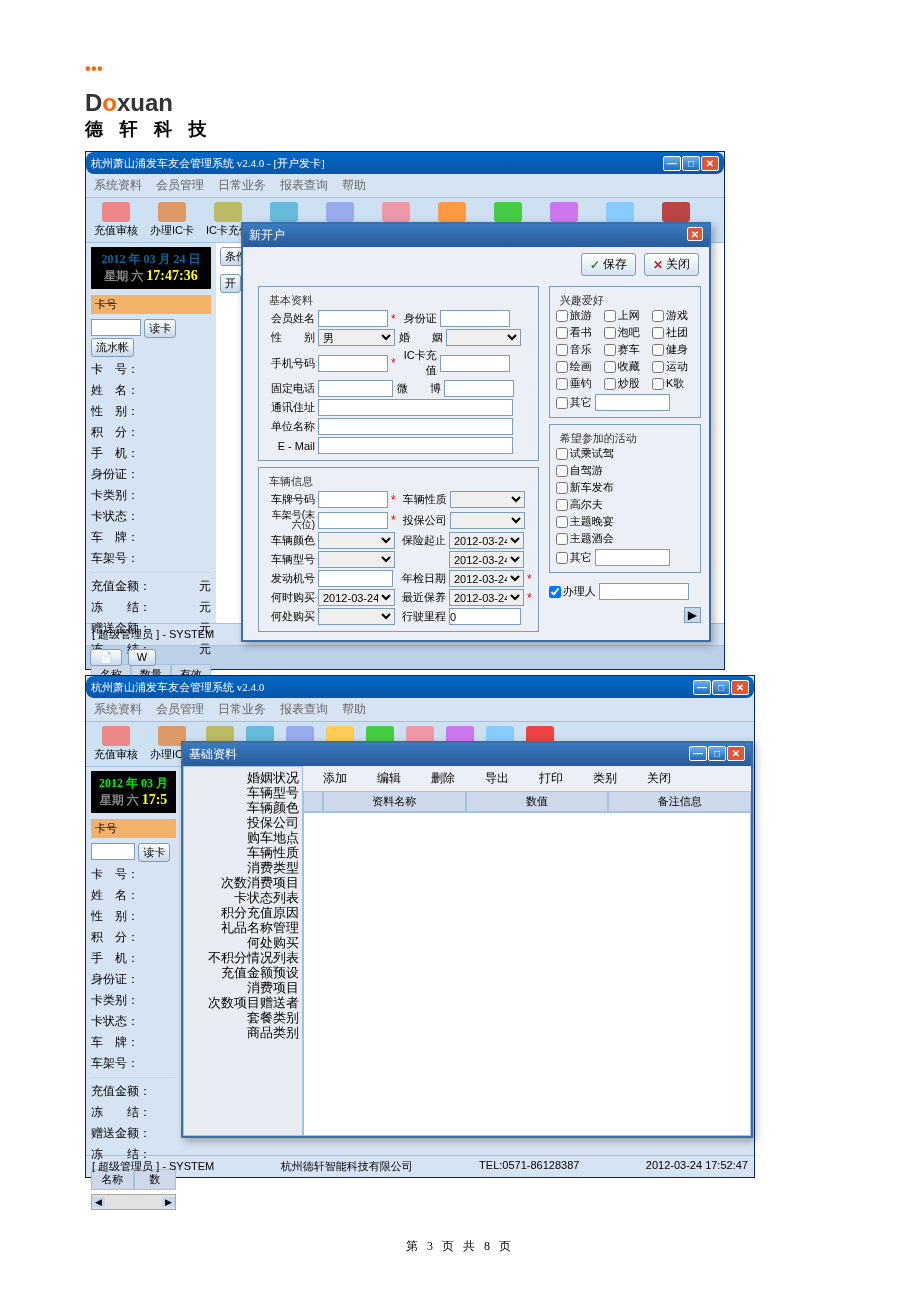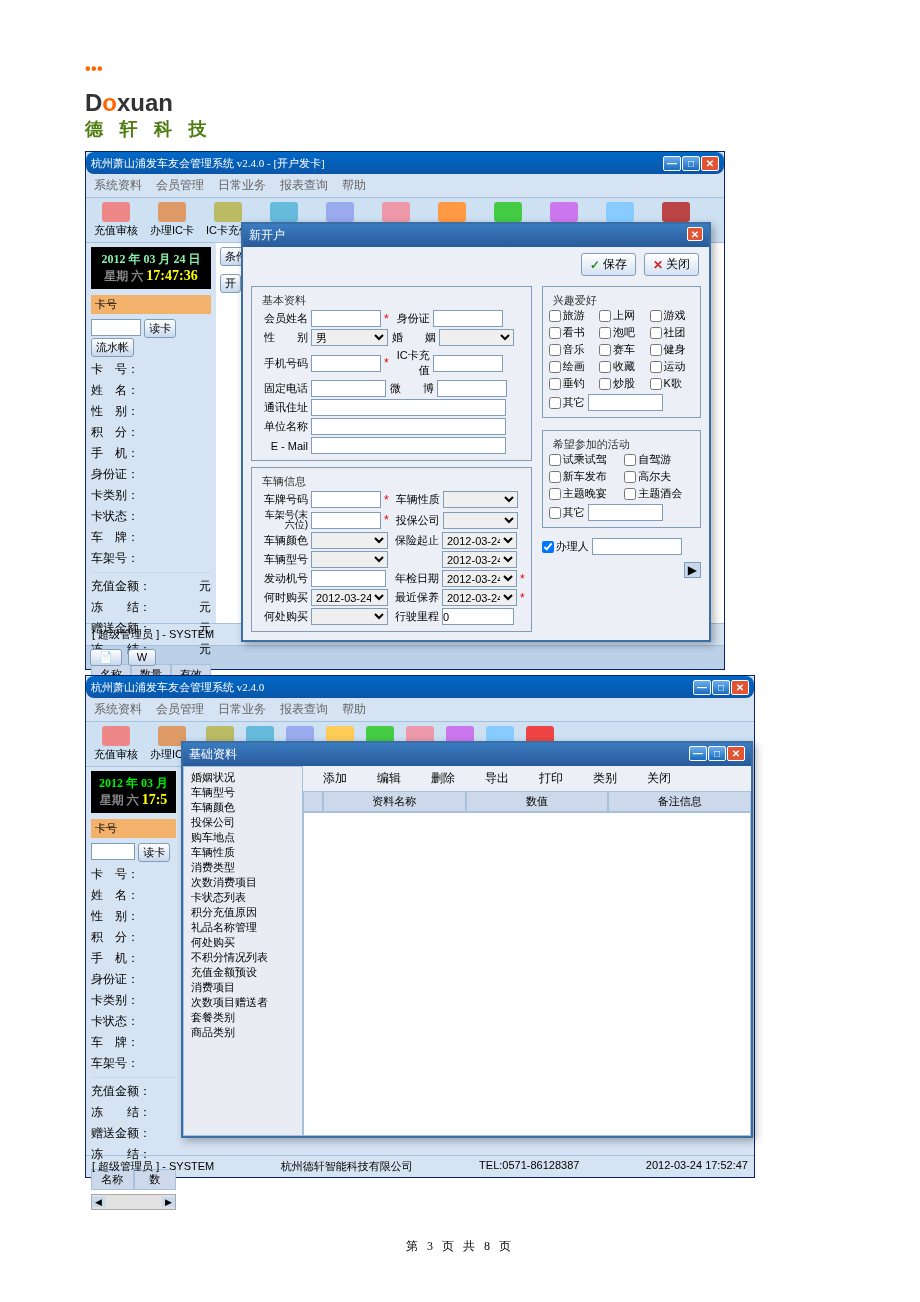--- a/index.html
+++ b/index.html
@@ -1,21 +1,21 @@
 <!DOCTYPE html>
 <html><head>
 <meta charset="utf-8">
 <style>
 *{box-sizing:border-box;margin:0;padding:0;}
 body{font-family:"SimSun","宋体",sans-serif;font-size:12px;background:#fff;width:920px;margin:0 auto;padding:60px 85px 40px;}
 .logo{margin-bottom:10px;}
 .logo-top{font:bold 24px Arial;color:#333;}
 .logo-top .dots{color:#f60;font-size:16px;vertical-align:super;letter-spacing:-2px;}
 .logo-top .ox{color:#f60;}
-.logo-bottom{font:bold 18px "SimSun";color:#4d7c0f;letter-spacing:6px;}
+.logo-bottom{font:bold 18px "SimSun";color:#000000;letter-spacing:6px;}
 .win{border:1px solid #0a246a;margin:5px 0;background:#d6e3f3;width:640px;position:relative;}
 .titlebar{background:linear-gradient(#0068c6,#0a56a9);color:#fff;font:11px Tahoma;padding:3px 5px;display:flex;justify-content:space-between;align-items:center;height:22px;border-radius:8px;}
 .titlebar .sys-btns{display:flex;gap:1px;}
 .sys-btn{width:18px;height:15px;background:linear-gradient(#6baef0,#1a6cbb);border:1px solid #fff;display:flex;align-items:center;justify-content:center;font:bold 10px Arial;color:#fff;border-radius:2px;}
 .sys-btn.close{background:#e15535;}
 .menubar{background:#d6e3f3;padding:3px 8px;display:flex;gap:14px;font-size:12px;color:#666;}
 .toolbar{background:#cde1f3;padding:2px 5px;display:flex;gap:6px;border-top:1px solid #a6c1dd;border-bottom:1px solid #a6c1dd;flex-wrap:nowrap;overflow:hidden;}
 .tool-btn{display:flex;flex-direction:column;align-items:center;gap:1px;padding:2px 3px;font-size:11px;cursor:pointer;}
 .tool-icon{width:28px;height:20px;background:#f9c;border-radius:3px;}
 .body-split{display:flex;height:380px;}
@@ -39,21 +39,21 @@
 .fieldset{border:1px solid #7f9db9;padding:6px 6px 4px;font-size:12px;}
 .fieldset .legend{display:inline-block;background:#eceff5;margin-top:-12px;padding:0 4px;font-size:11px;color:#333;}
 .form-row{display:flex;align-items:center;gap:3px;margin:2px 0;}
 .form-row label{width:50px;text-align:right;font-size:11px;}
 .form-row input,.form-row select{border:1px solid #7f9db9;height:17px;font-size:11px;}
 .req{color:#e00;}
 .chk-grid{display:grid;grid-template-columns:repeat(3,1fr);gap:2px 6px;}
 .chk{display:flex;align-items:center;gap:2px;font-size:11px;}
 .chk input{width:12px;height:12px;}
 .win2 .body-split{height:388px;}
-.tree{width:120px;background:#e9edf3;border:1px solid #a6c1dd;padding:3px;font-size:11px;line-height:15px;overflow-y:auto;}
+.tree{width:120px;background:#e9edf3;border:1px solid #a6c1dd;padding:3px;font-size:13px;line-height:15px;overflow-y:auto;text-align:right;}
 .tree div{padding-left:4px;cursor:pointer;}
 .grid-head{background:#cdd9ea;display:flex;font-size:11px;}
 .grid-head div{flex:1;padding:2px 6px;border:1px solid #a6c1dd;text-align:center;}
 .grid-body{flex:1;background:#fff;border:1px solid #a6c1dd;}
 .actions{display:flex;gap:30px;padding:4px 20px;font-size:12px;}
 .actions span{cursor:pointer;}
 .modal2{position:absolute;left:95px;top:65px;width:572px;background:#eceff5;border:2px solid #3b6ea5;box-shadow:3px 3px 8px rgba(0,0,0,0.3);}
 .footer{text-align:center;font:12px "SimSun";margin-top:60px;letter-spacing:3px;}
 .taskbar{background:#bcd0e8;padding:3px 4px;display:flex;gap:6px;border-top:1px solid #a6c1dd;}
 .task-item{background:linear-gradient(#fff,#c8d8ec);border:1px solid #7f9db9;padding:1px 8px;font-size:11px;border-radius:3px;}
@@ -124,21 +124,21 @@
         <span>营业汇总</span>
       </div>
     <div class="tool-btn">
         <div class="tool-icon" style="background:#b44;"></div>
         <span>退出系统</span>
       </div>
   </div>
   <div class="body-split">
     <div class="left-panel">
       <div class="date-box">
-        <span style="color:#86efac">2012 年 03 月 24 日</span><br>
+        <span style="color:#0369a1">2012 年 03 月 24 日</span><br>
         <span style="color:#888">星期 六</span> <span class="time">17:47:36</span>
       </div>
       <div class="sect-head">卡号</div>
       <div class="row"><input type="text" style=""> <button class="sm-btn">读卡</button> <button class="sm-btn">流水帐</button></div>
       <div class="row">卡　号：</div>
       <div class="row">姓　名：</div>
       <div class="row">性　别：</div>
       <div class="row">积　分：</div>
       <div class="row">手　机：</div>
       <div class="row">身份证：</div>
@@ -184,21 +184,21 @@
       <button class="btn">
           <span class="tick">✓</span>
           <span>保存</span>
         </button>
       <button class="btn">
           <span class="x">✕</span>
           <span>关闭</span>
         </button>
     </div>
     <div class="form-area">
-      <div style="flex:1.7;">
+      <div style="flex:1.7;margin-left:7px;">
         <div class="fieldset">
           <div class="legend">基本资料</div>
           <div class="form-row">
               <label>会员姓名</label>
               <input style="width: 70px;">
               <span class="req">*</span>
               <label style="width:38px">身份证</label>
               <input style="width: 70px;">
             </div>
           <div class="form-row">
@@ -349,23 +349,23 @@
               </label>
             </div>
           <div class="form-row" style="margin-top:3px;">
               <label class="chk" style="width:auto;">
                 <input type="checkbox" style="">
                 <span>其它</span>
               </label>
               <input style="width: 75px;">
             </div>
         </div>
-        <div class="fieldset" style="margin-top:12px;">
+        <div class="fieldset" style="margin-top:6px;">
           <div class="legend">希望参加的活动</div>
-          <div class="chk-grid" style="grid-template-columns:1fr 1fr;" id="activity-grid">
+          <div class="chk-grid" style="grid-template-columns:1fr;" id="activity-grid">
               <label class="chk">
                 <input type="checkbox" style="">
                 <span>试乘试驾</span>
               </label>
               <label class="chk">
                 <input type="checkbox" style="">
                 <span>自驾游</span>
               </label>
               <label class="chk">
                 <input type="checkbox" style="">

